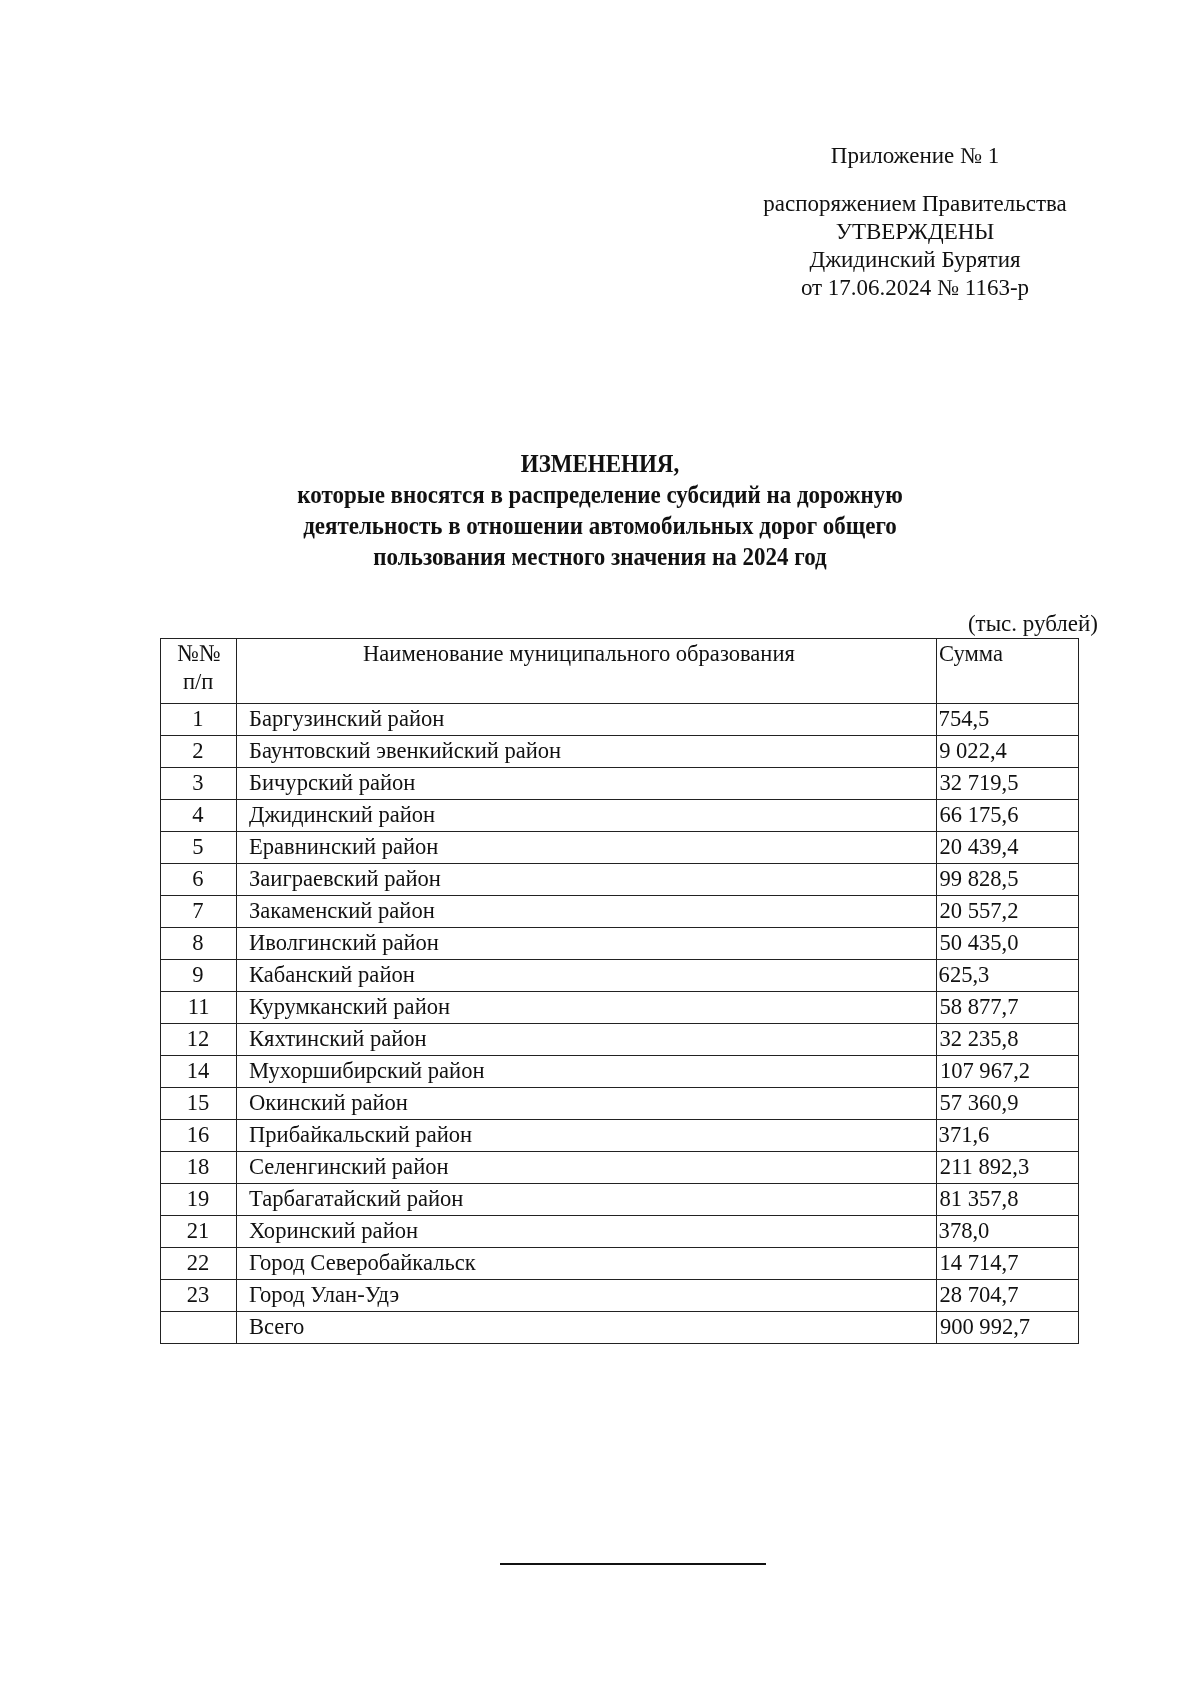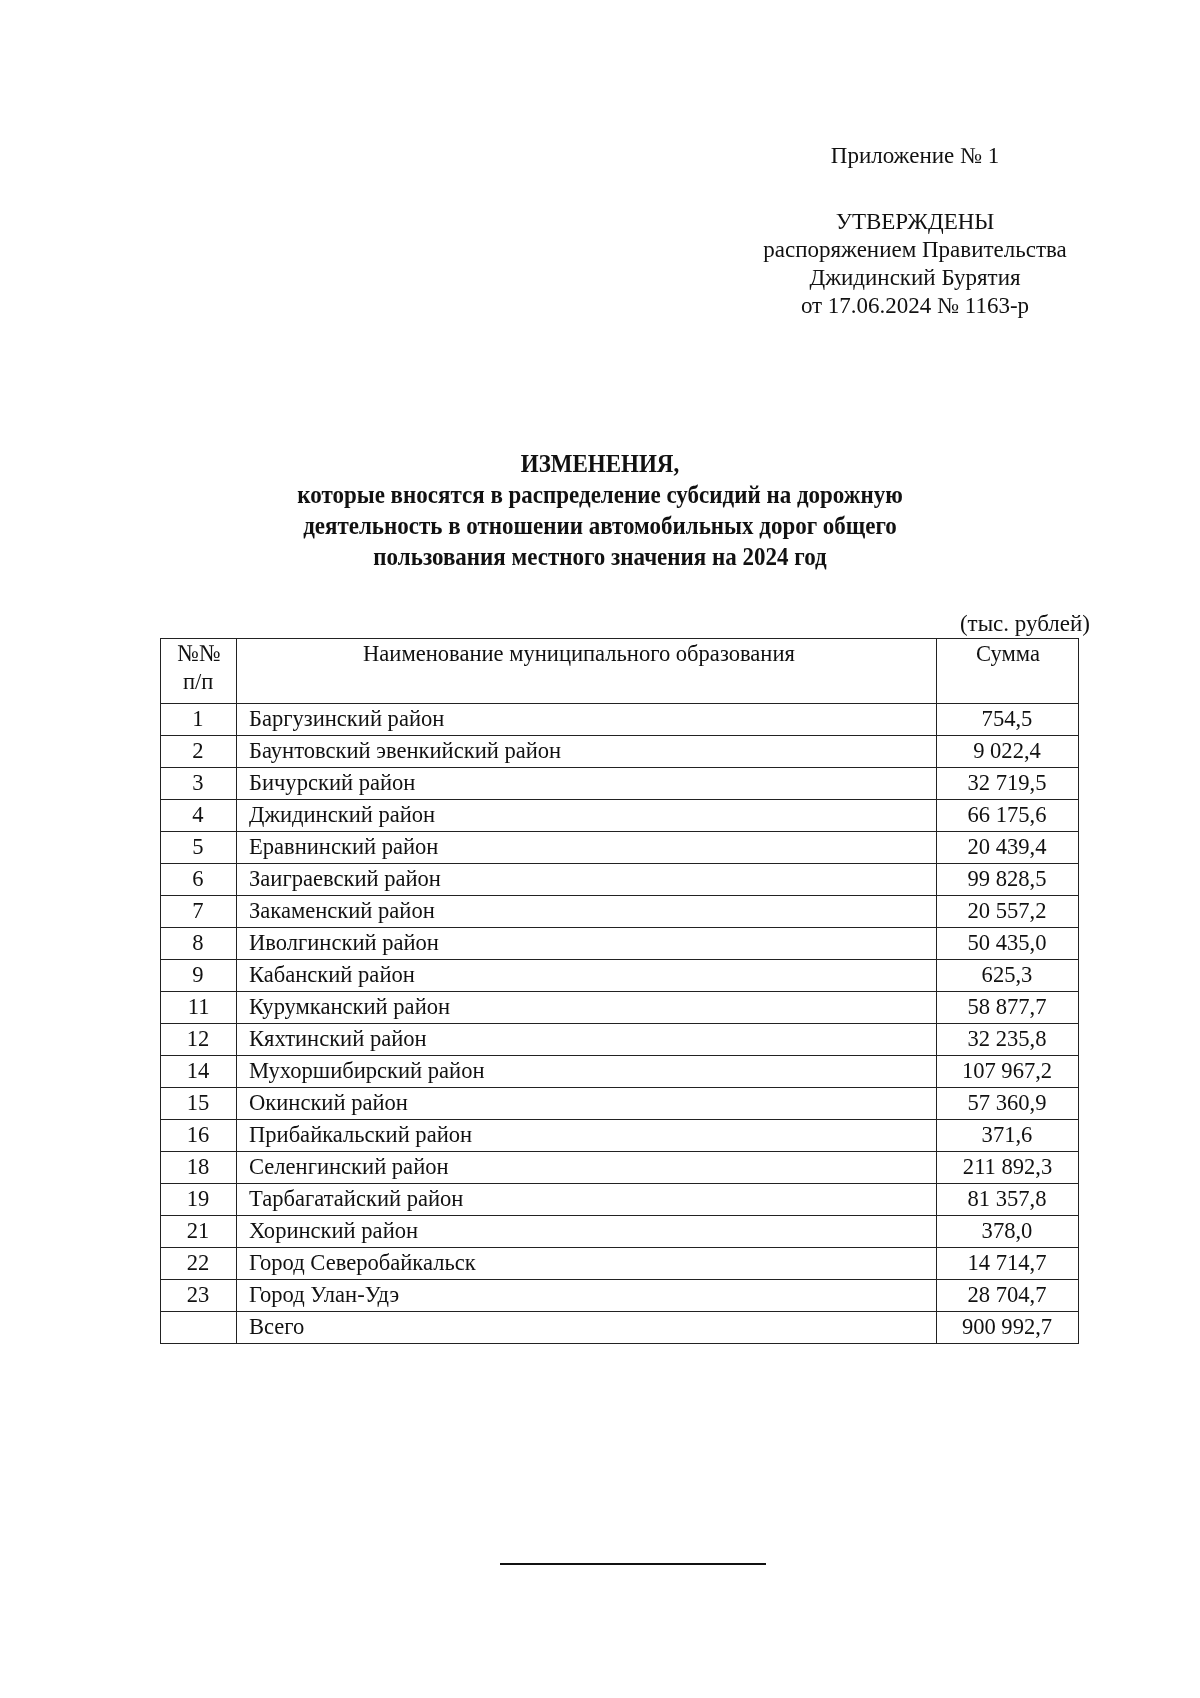--- a/index.html
+++ b/index.html
@@ -4,58 +4,58 @@
 <style>
   html, body { margin: 0; padding: 0; background: #ffffff; }
   body {
     width: 1200px; height: 1698px; position: relative; overflow: hidden;
     font-family: "Liberation Serif", "DejaVu Serif", serif; color: #111111;
   }
   .approval {
     position: absolute; left: 740px; width: 350px; top: 142px;
     text-align: center; font-size: 23px; line-height: 28px;
   }
-  .approval .appendix { margin-bottom: 38px; }
+  .approval .appendix { margin-bottom: 20px; }
   .title-block {
     position: absolute; left: 150px; width: 900px; top: 448px;
     text-align: center; font-weight: bold; font-size: 25px; line-height: 31px;
     font-family: "Liberation Serif", "DejaVu Serif", serif;
     transform: scaleX(0.92); transform-origin: center top;
   }
   .units {
-    position: absolute; right: 110px; top: 610px;
+    position: absolute; right: 102px; top: 610px;
     font-size: 23px; line-height: 28px;
   }
   table.grid {
     position: absolute; left: 160px; top: 638px; width: 919px;
     border-collapse: collapse; font-size: 24px; line-height: 28px;
   }
   table.grid td, table.grid th {
     border: 1.5px solid #222222; padding: 0; font-weight: normal;
     vertical-align: top; height: 31px;
   }
   table.grid th { height: 64px; }
   .col-num { width: 76px; text-align: center; }
   .col-name { width: 698px; text-align: left; padding-left: 12px !important; }
   .col-name-head { text-align: center; }
-  .col-sum { width: 142px; text-align: center; white-space: nowrap; }
+  .col-sum { width: 142px; text-align: left; white-space: nowrap; }
   .col-num span, .col-name span, .col-sum span { display: inline-block; transform: scaleX(0.94); transform-origin: left center; }
   .col-num span, .col-sum span { transform-origin: center center; }
   .divider {
     position: absolute; left: 500px; width: 266px; top: 1563px;
     border-top: 2px solid #111111; height: 0;
   }
 </style>
 </head>
 <body>
 
 <div class="approval">
   <div class="appendix">Приложение № 1</div>
+  <div>распоряжением Правительства</div>
   <div>УТВЕРЖДЕНЫ</div>
-  <div>распоряжением Правительства</div>
   <div>Джидинский Бурятия</div>
   <div>от 17.06.2024 № 1163-р</div>
 </div>
 
 <div class="title-block">
   <div>ИЗМЕНЕНИЯ,</div>
   <div>которые вносятся в распределение субсидий на дорожную</div>
   <div>деятельность в отношении автомобильных дорог общего</div>
   <div>пользования местного значения на 2024 год</div>
 </div>

